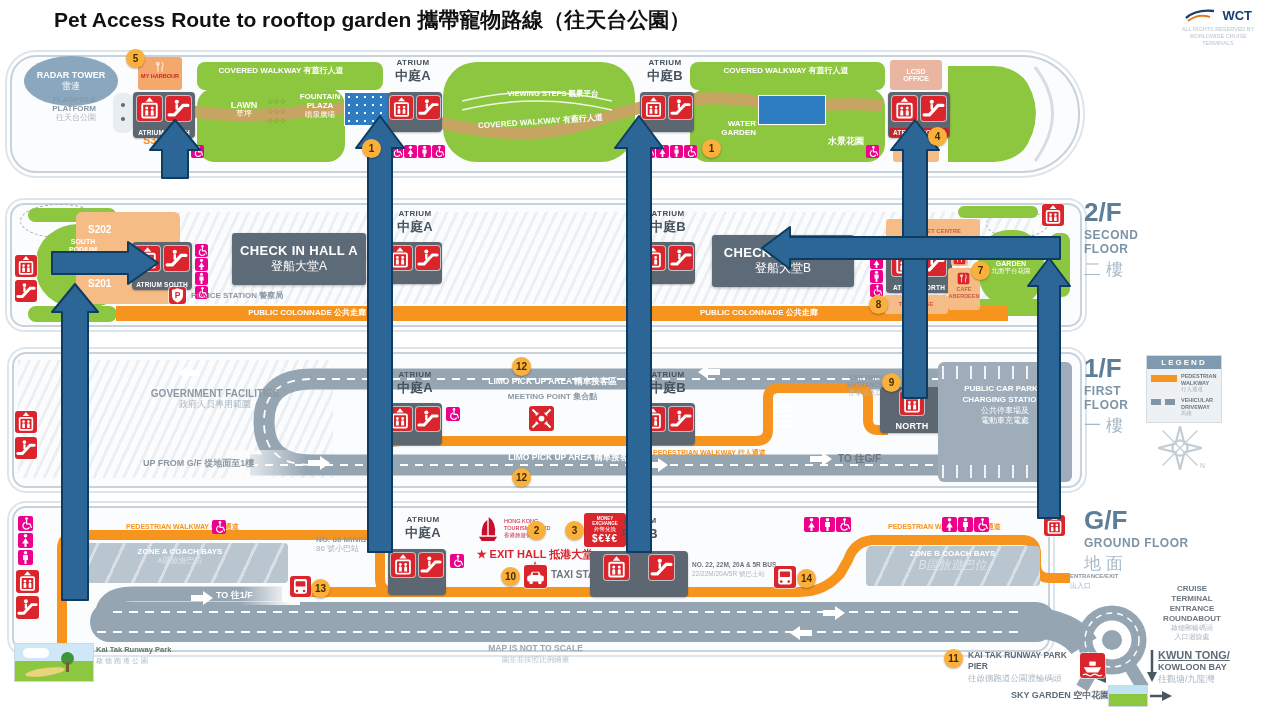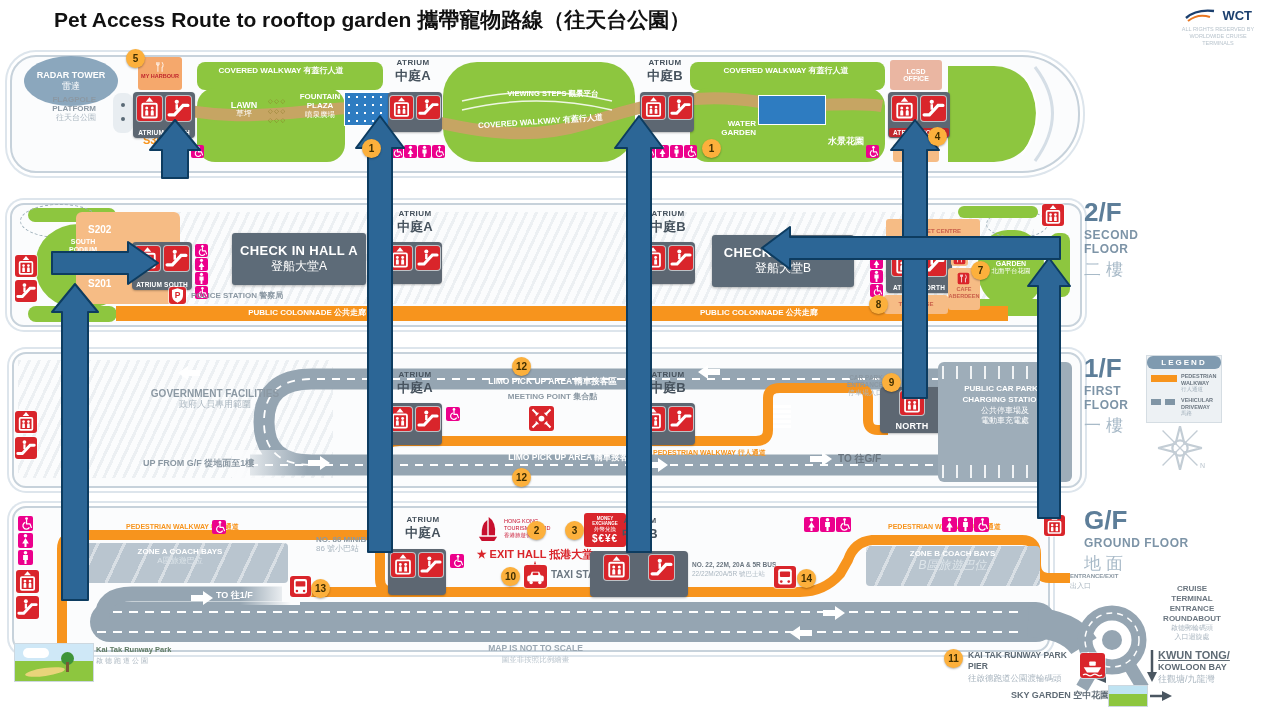--- a/index.html
+++ b/index.html
@@ -32,21 +32,21 @@
   .atr-zh{display:block;font-size:13px;font-weight:bold;}
   .orbox{position:absolute;background:#f6bc85;border-radius:3px;z-index:2;}
   .dashel{position:absolute;border:1.5px dashed #9fb0bb;border-radius:50%;z-index:1;}
   .gblob{position:absolute;background:#8dc63f;border-radius:45%;z-index:1;}
   svg.layer{position:absolute;left:0;top:0;z-index:1;}
   svg#arrows{z-index:5;}
   .flabel-code{font-size:26px;font-weight:bold;color:#5d7e99;}
   .flabel-name{font-size:12px;font-weight:bold;color:#7d94a7;letter-spacing:.5px;}
   .flabel-zh{font-size:17px;color:#a8bac8;letter-spacing:5px;}
   .leg{position:absolute;z-index:3;background:#edf1f4;border:1px solid #d5dde3;}
-  .leg-hd{background:#7f9ab0;color:#fff;font-size:8px;font-weight:bold;text-align:center;letter-spacing:2px;padding:2px 0;border-radius:6px;}
+  .leg-hd{background:#7f9ab0;color:#fff;font-size:8px;font-weight:bold;text-align:center;letter-spacing:2px;padding:2px 0;}
   .leg-txt{font-size:5.5px;font-weight:bold;color:#6b7680;line-height:1.2;}
   .leg-zh{font-size:5.5px;color:#a3b1bc;}
 </style>
 </head>
 <body>
 
 <div id="canvas">
 
   <div class="t b" style="left:54px;top:8px;font-size:21px;color:#111;">Pet Access Route to rooftop garden 攜帶寵物路線（往天台公園）</div>
 

